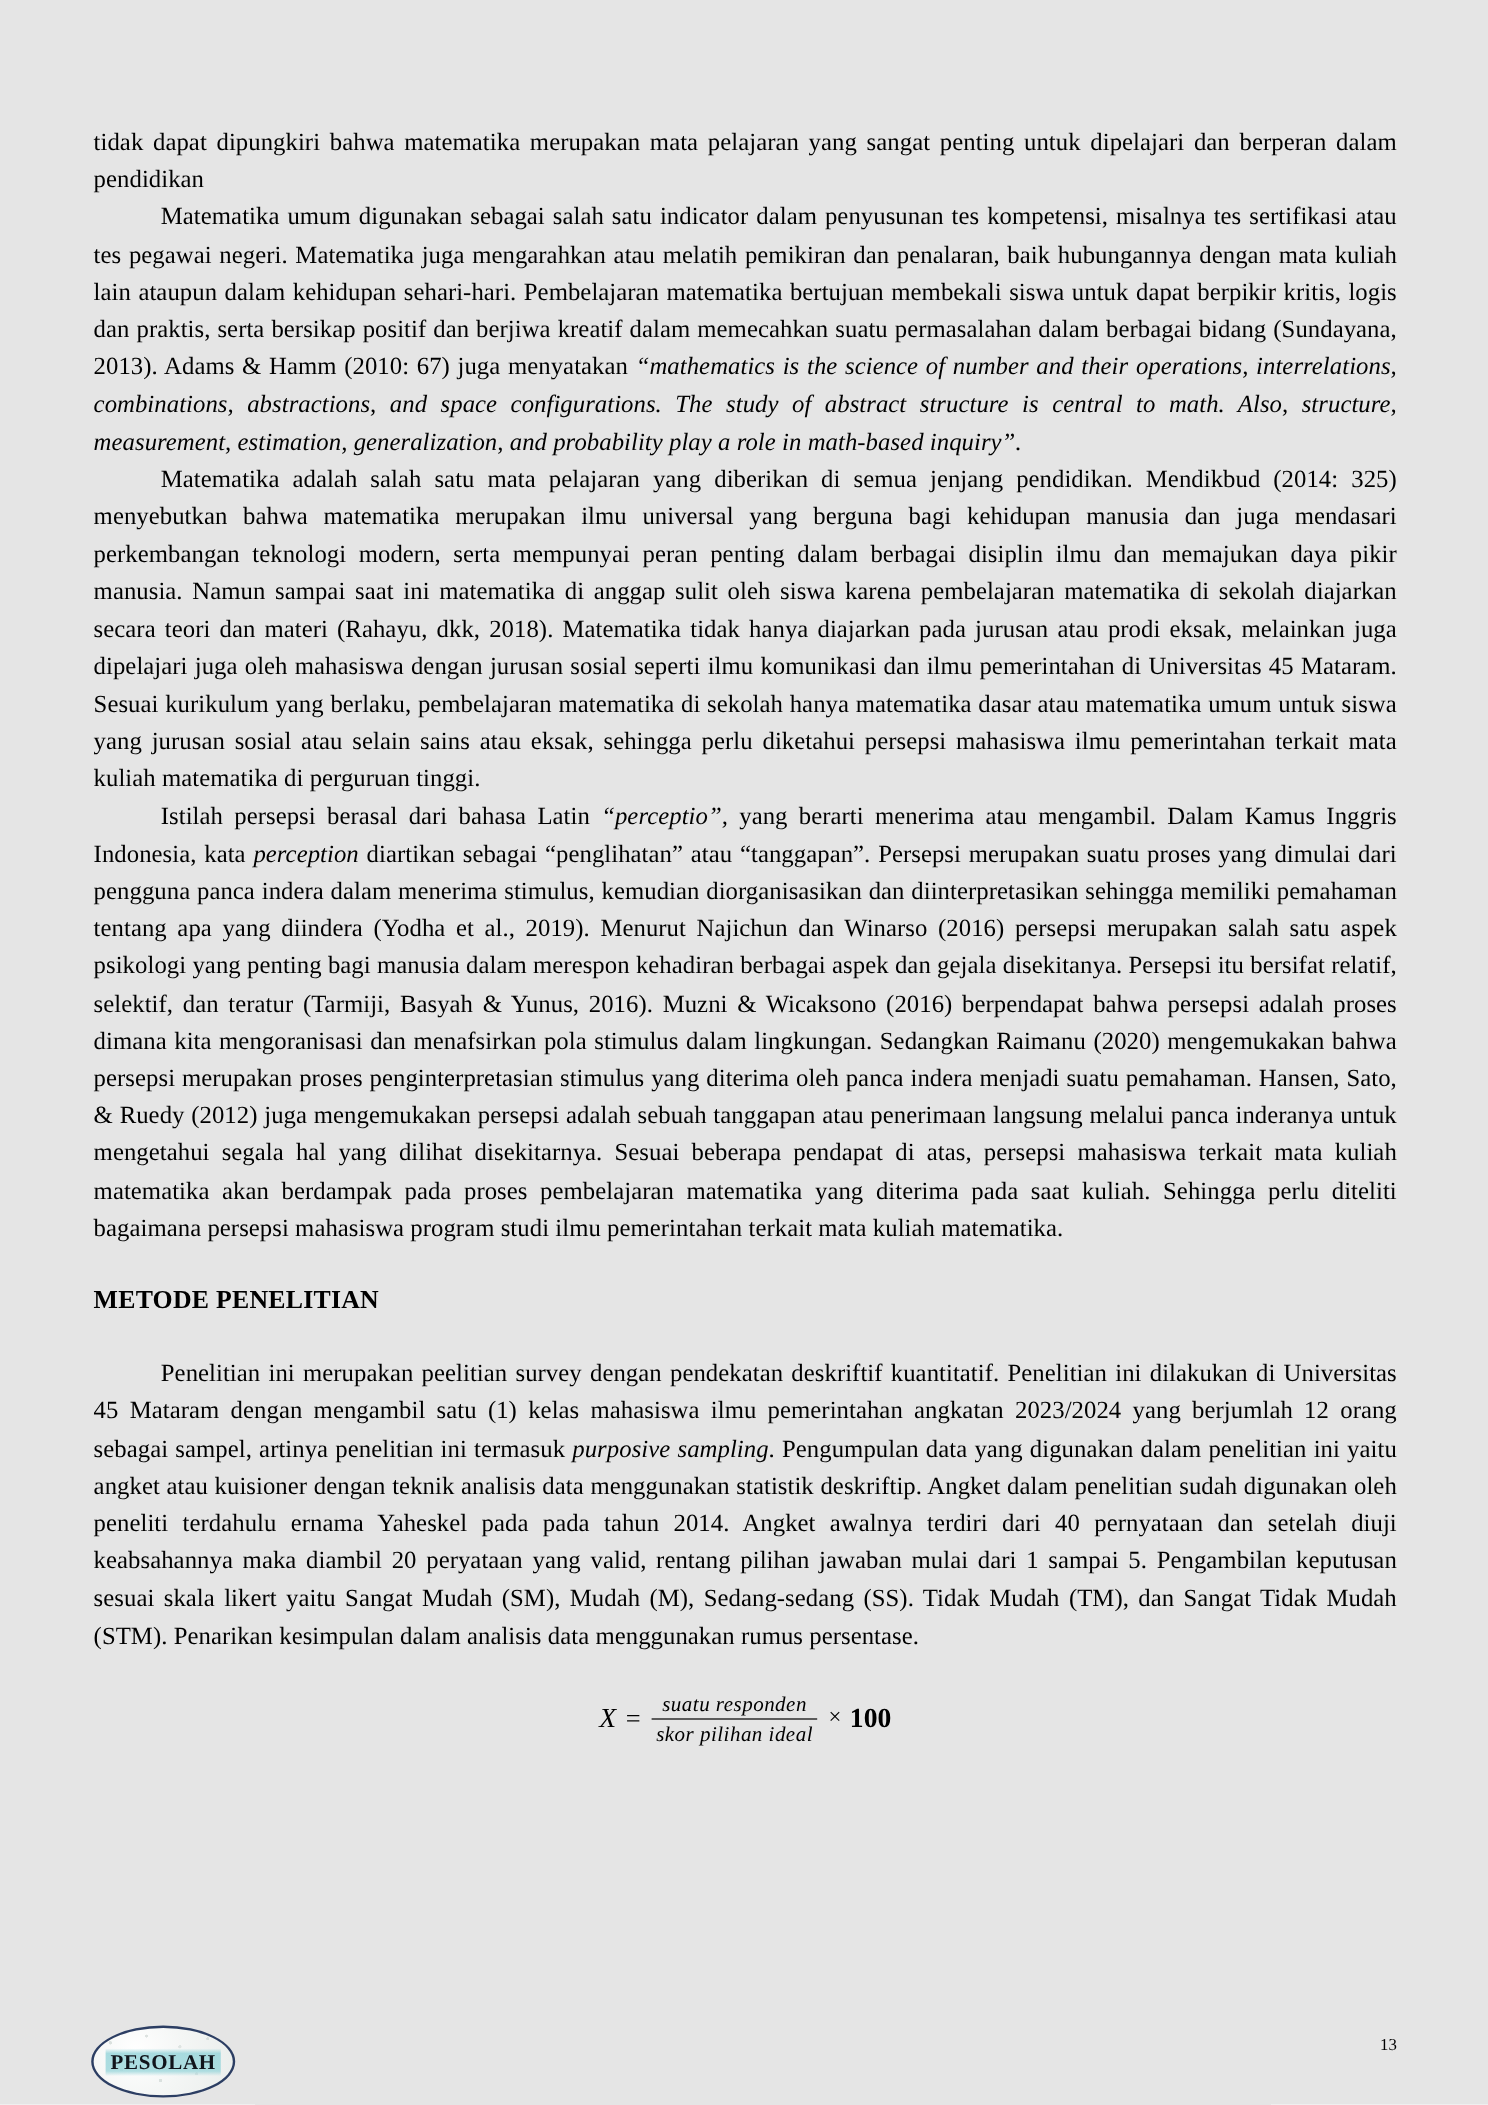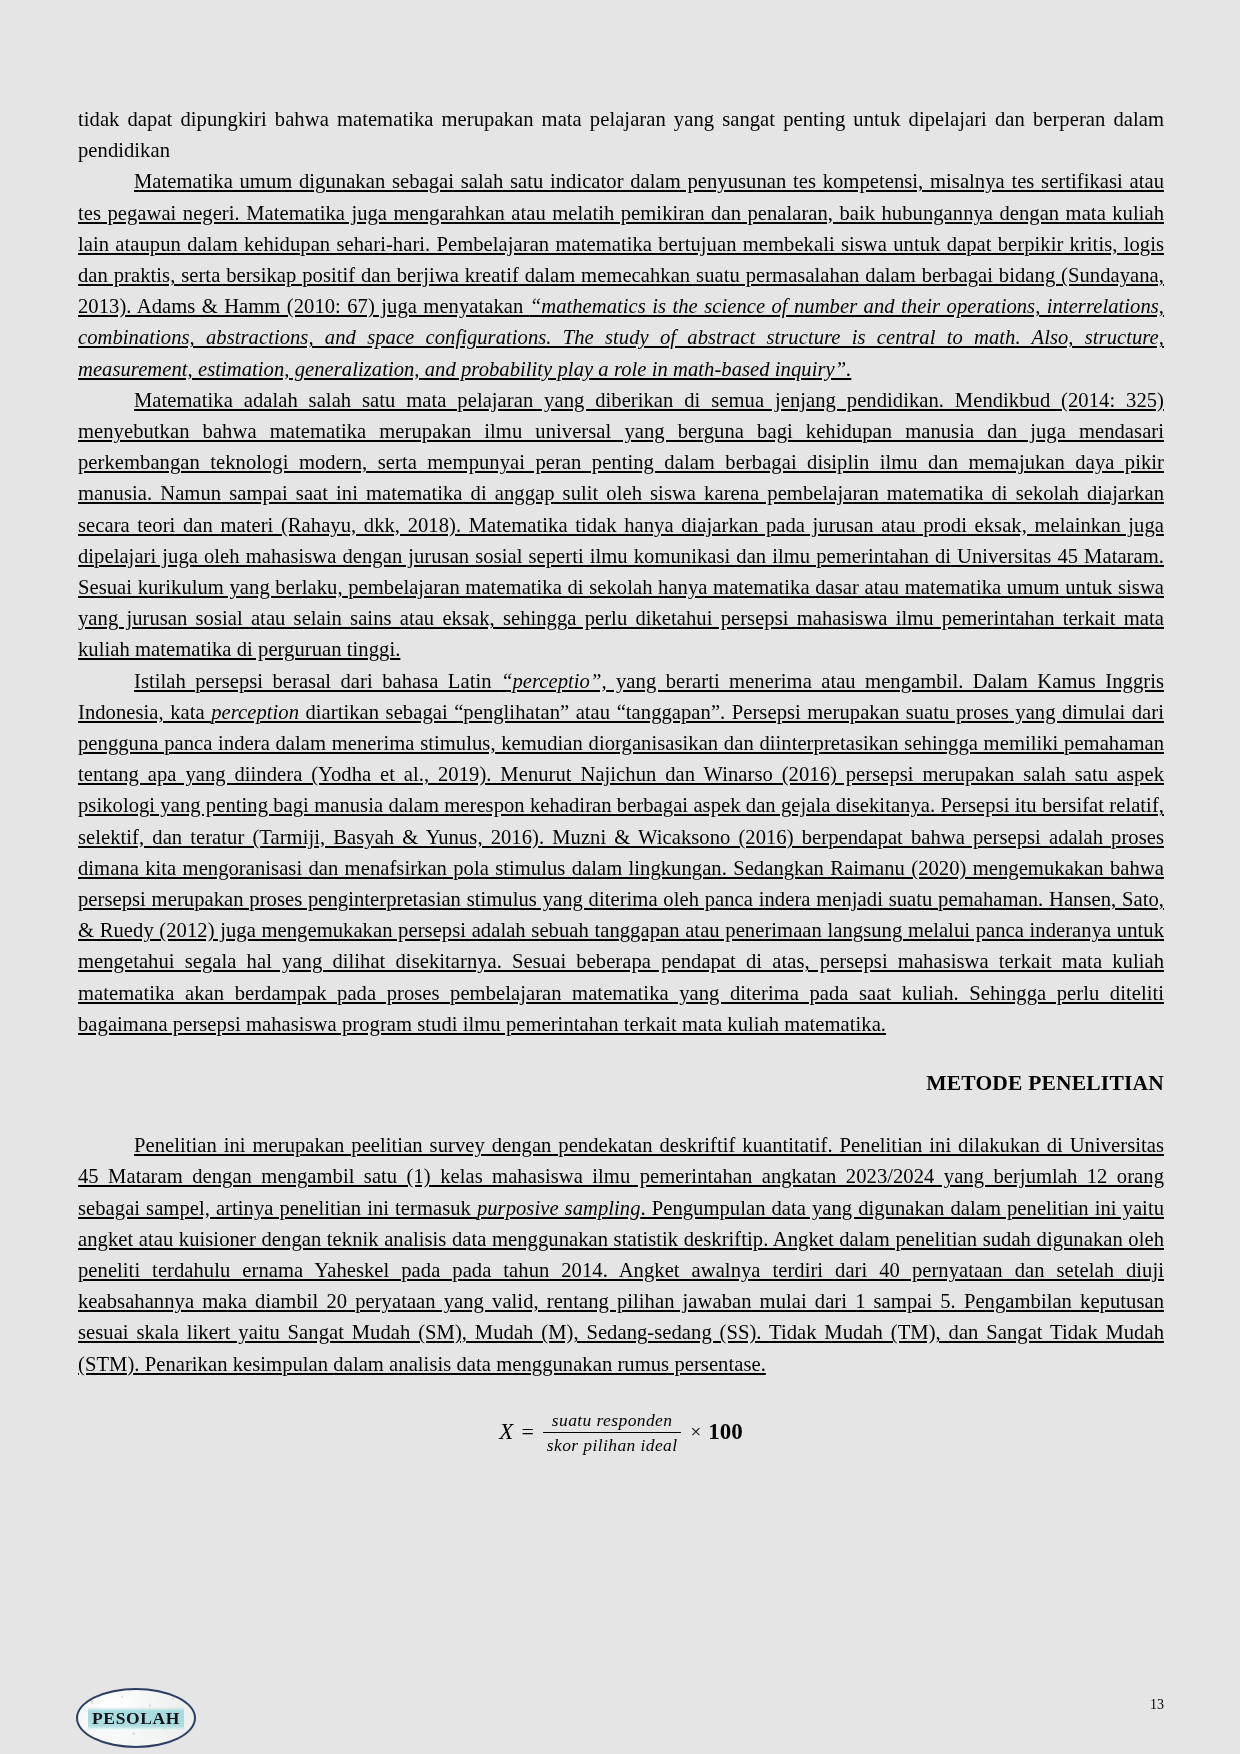--- a/index.html
+++ b/index.html
@@ -37,34 +37,33 @@
     font-size: 20.6px;
     line-height: 31.2px;
     text-align: justify;
     text-justify: inter-word;
     hyphens: none;
     letter-spacing: 0.05px;
   }
 
   p.indent {
     text-indent: 56px;
-    text-decoration: underline;
   }
 
   .italic {
     font-style: italic;
   }
 
   h2.section-heading {
     margin: 0;
     font-size: 21.5px;
     line-height: 30px;
     font-weight: bold;
     letter-spacing: 0.2px;
-    text-align: right;
+    text-align: left;
   }
 
   .gap-before-heading { height: 28px; }
   .gap-after-heading  { height: 32px; }
 
   
   .formula-wrap {
     margin-top: 30px;
     width: 100%;
     display: flex;

